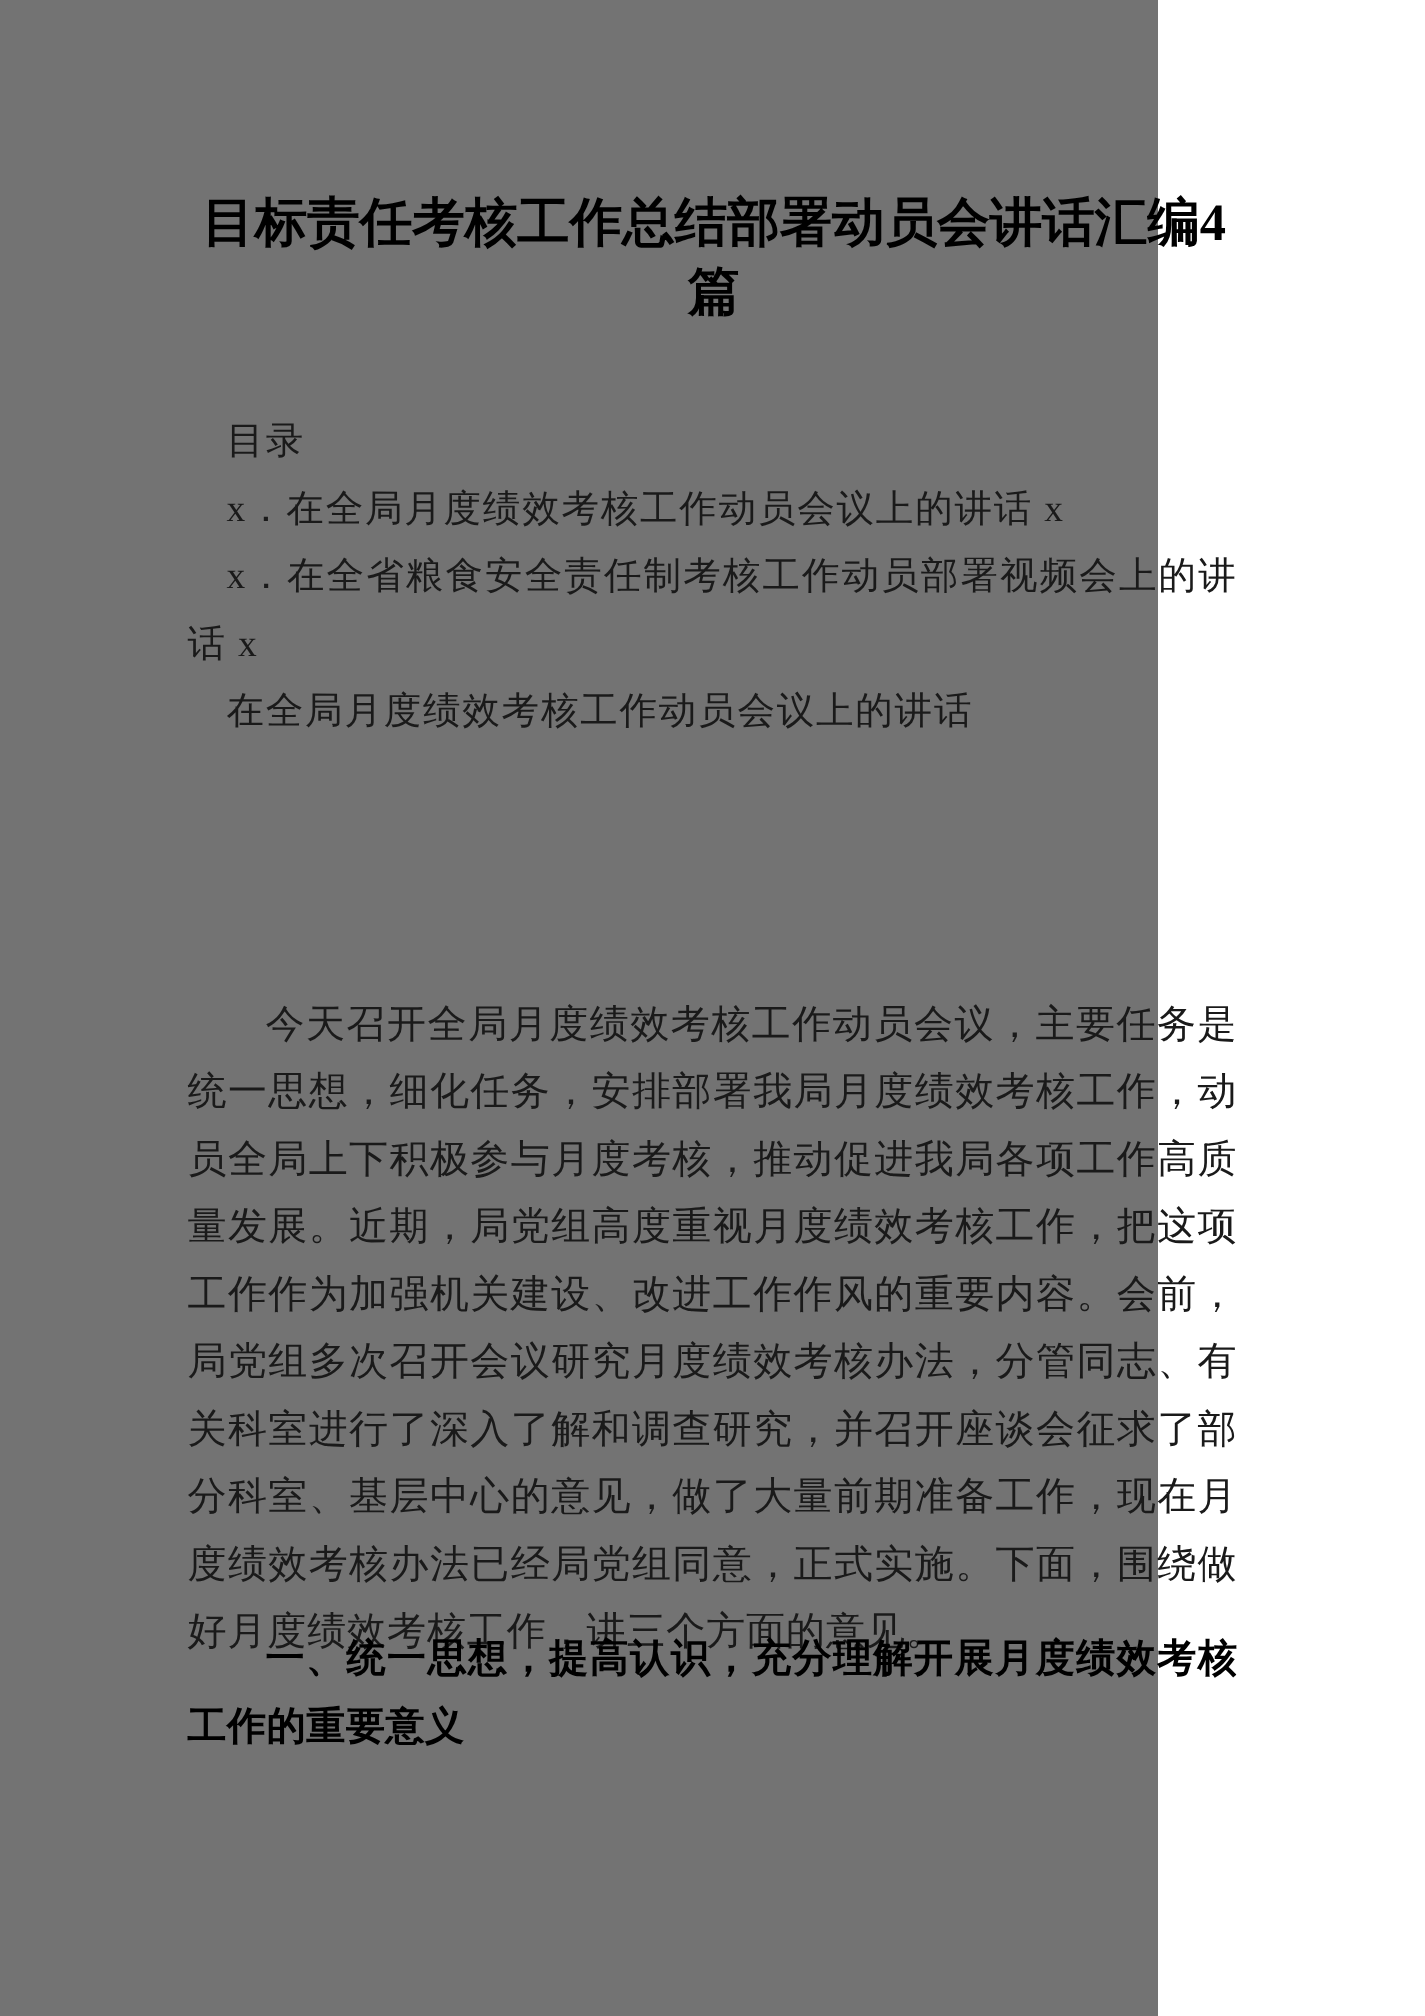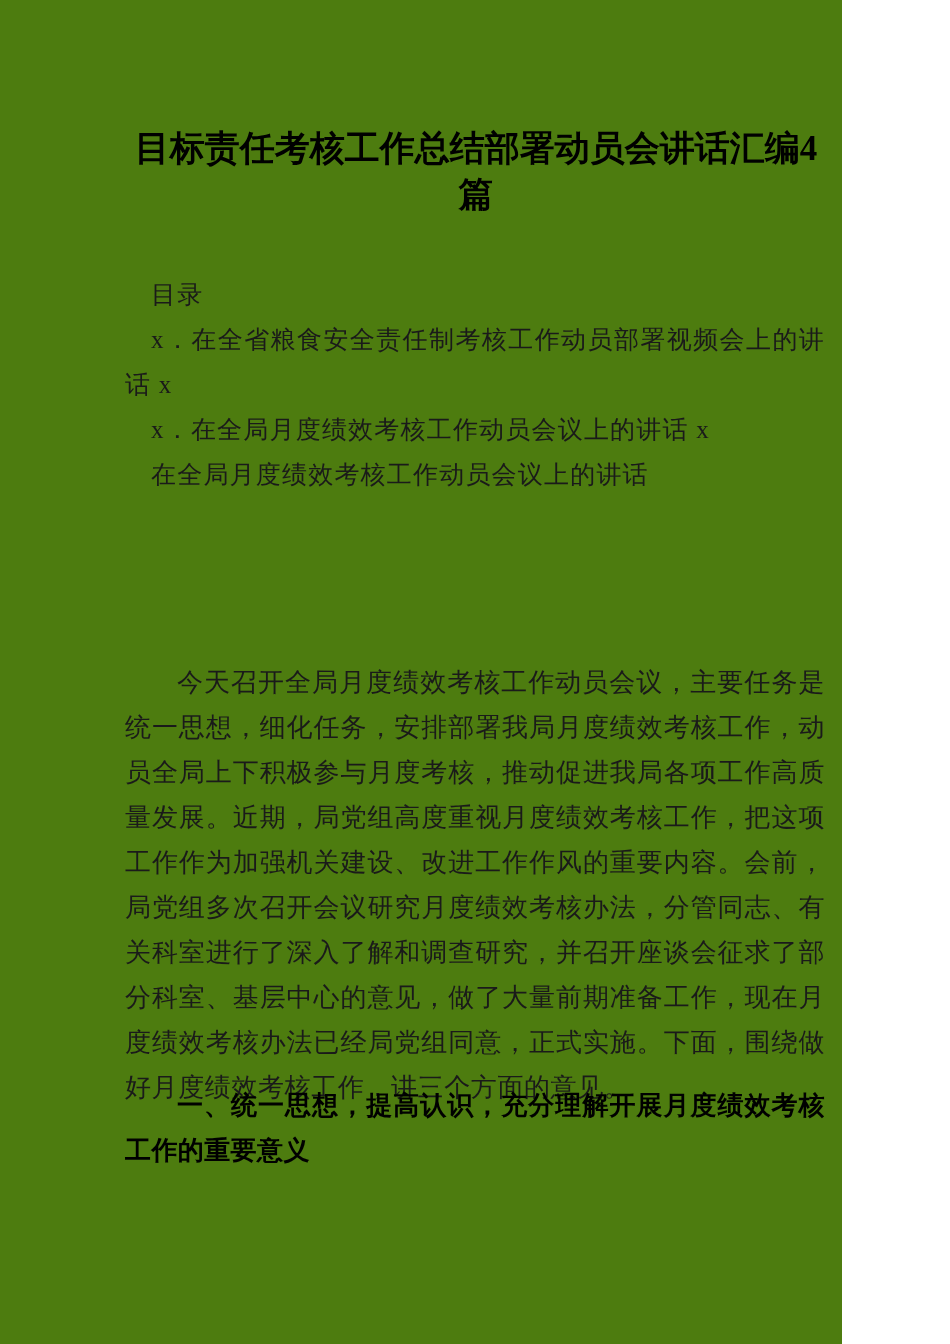--- a/index.html
+++ b/index.html
@@ -15,23 +15,23 @@
     overflow: hidden;
     font-family: "Liberation Serif", "DejaVu Serif", serif;
     color: #000000;
     -webkit-font-smoothing: antialiased;
   }
 
   .page {
     position: absolute;
     top: 0;
     left: 0;
-    width: 842px;
+    width: 772px;
     height: 1344px;
-    background: #4d7c0f;
+    background: #737373;
   }
 
   
   .doc-title {
     position: absolute;
     left: 118px;
     top: 126px;
     width: 716px;
     font-family: "Liberation Serif", "DejaVu Serif", serif;
     font-weight: bold;
@@ -108,22 +108,22 @@
 </style>
 </head>
 <body>
 
 <div class="page">
 
   <div class="doc-title">目标责任考核工作总结部署动员会讲话汇编4篇</div>
 
   <div class="toc">
     <div class="toc-line indent">目录</div>
+    <div class="toc-line indent">x．在全局月度绩效考核工作动员会议上的讲话 x</div>
     <div class="toc-line indent">x．在全省粮食安全责任制考核工作动员部署视频会上的讲话 x</div>
-    <div class="toc-line indent">x．在全局月度绩效考核工作动员会议上的讲话 x</div>
     <div class="toc-line indent">在全局月度绩效考核工作动员会议上的讲话</div>
   </div>
 
   <div class="body-block">
     <p class="para">今天召开全局月度绩效考核工作动员会议，主要任务是统一思想，细化任务，安排部署我局月度绩效考核工作，动员全局上下积极参与月度考核，推动促进我局各项工作高质量发展。近期，局党组高度重视月度绩效考核工作，把这项工作作为加强机关建设、改进工作作风的重要内容。会前，局党组多次召开会议研究月度绩效考核办法，分管同志、有关科室进行了深入了解和调查研究，并召开座谈会征求了部分科室、基层中心的意见，做了大量前期准备工作，现在月度绩效考核办法已经局党组同意，正式实施。下面，围绕做好月度绩效考核工作，讲三个方面的意见。</p>
   </div>
 
   <div class="section-heading">一、统一思想，提高认识，充分理解开展月度绩效考核工作的重要意义</div>
 
 </div>

